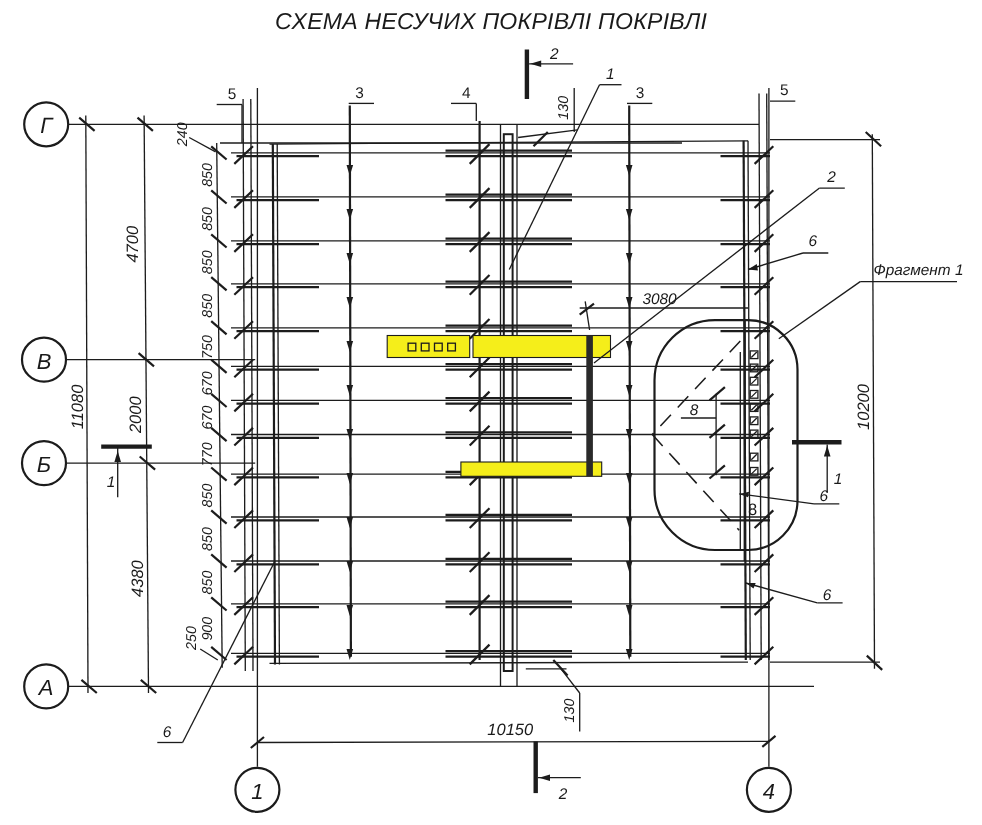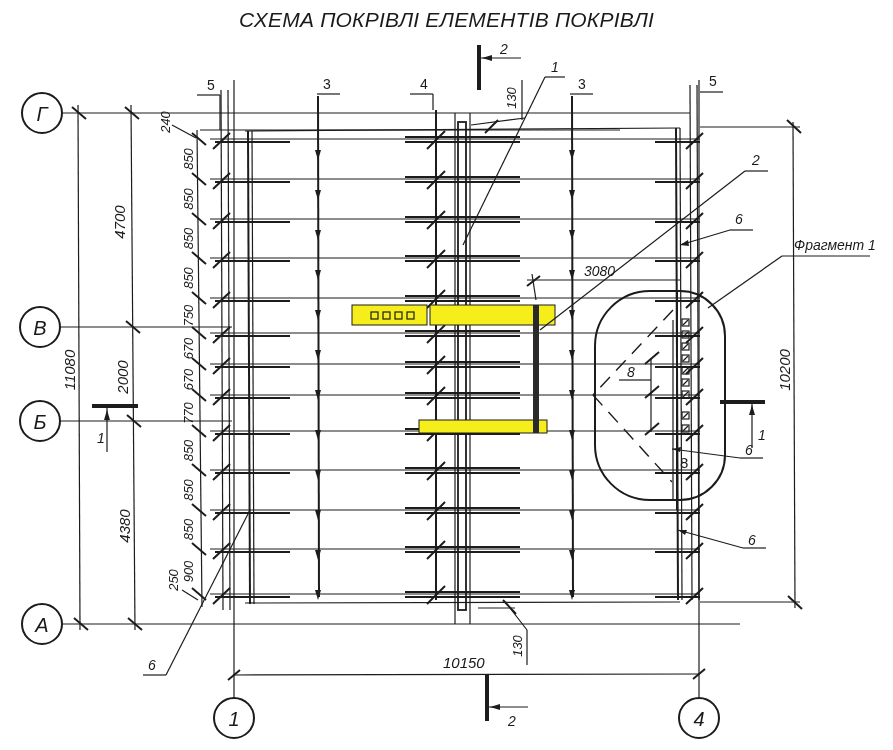--- a/index.html
+++ b/index.html
@@ -7,21 +7,21 @@
   #title { position: absolute; left: 0; top: 8px; width: 893px; text-align: center; font-style: italic; font-size: 21px; color: #1a1a1a; letter-spacing: 0.2px; }
   svg { position: absolute; left: 0; top: 0; }
   svg text { font-family: "Liberation Sans", sans-serif; font-style: italic; fill: #1a1a1a; }
   .thin { stroke: #1c1c1c; stroke-width: 1.2; fill: none; }
   .med { stroke: #1c1c1c; stroke-width: 2; fill: none; }
   .dash { stroke: #1c1c1c; stroke-width: 1.4; fill: none; stroke-dasharray: 14 9; }
 </style>
 </head>
 <body>
 
-<div id="title">СХЕМА ПОКРІВЛІ ЕЛЕМЕНТІВ ПОКРІВЛІ</div>
+<div id="title">СХЕМА НЕСУЧИХ ПОКРІВЛІ ПОКРІВЛІ</div>
 
 <svg width="893" height="750" viewBox="0 0 893 750">
 
   <g>
 
     <circle cx="42" cy="113" r="20" class="med"></circle>
     <text x="42" y="121" font-size="20" text-anchor="middle">Г</text>
     <line x1="62" y1="113" x2="690" y2="113" class="thin"></line>
 
     <circle cx="40" cy="327" r="20" class="med"></circle>

